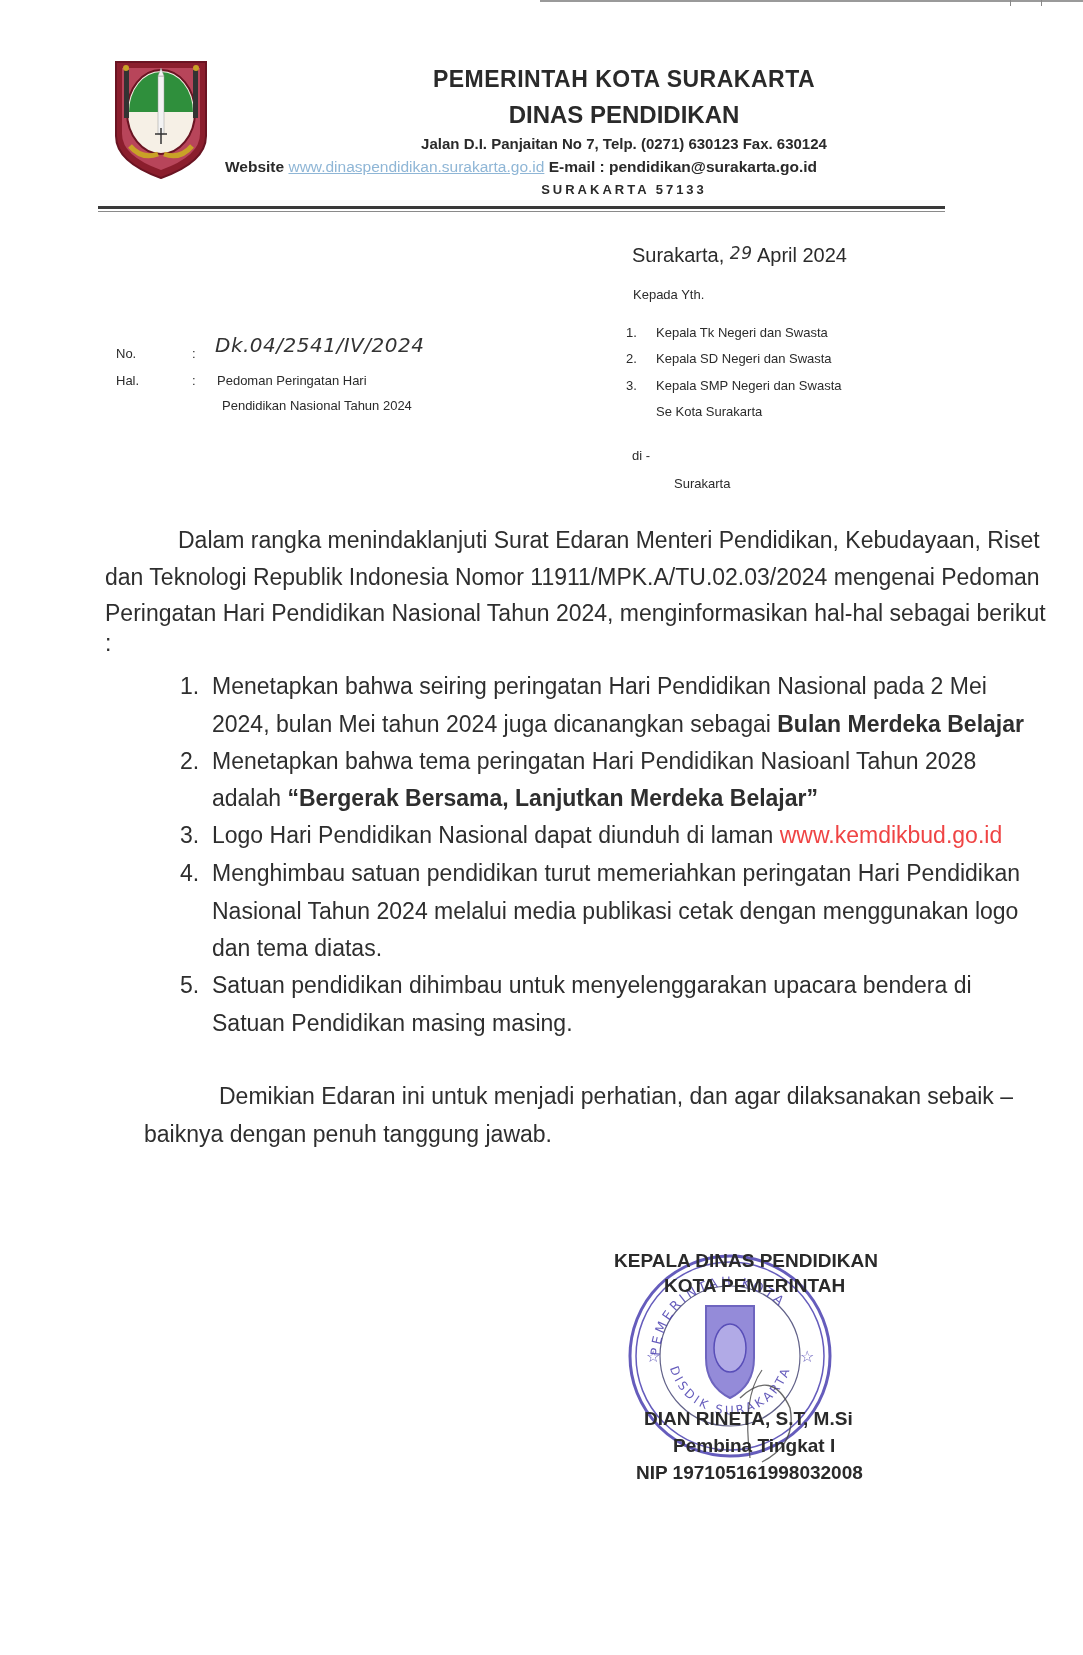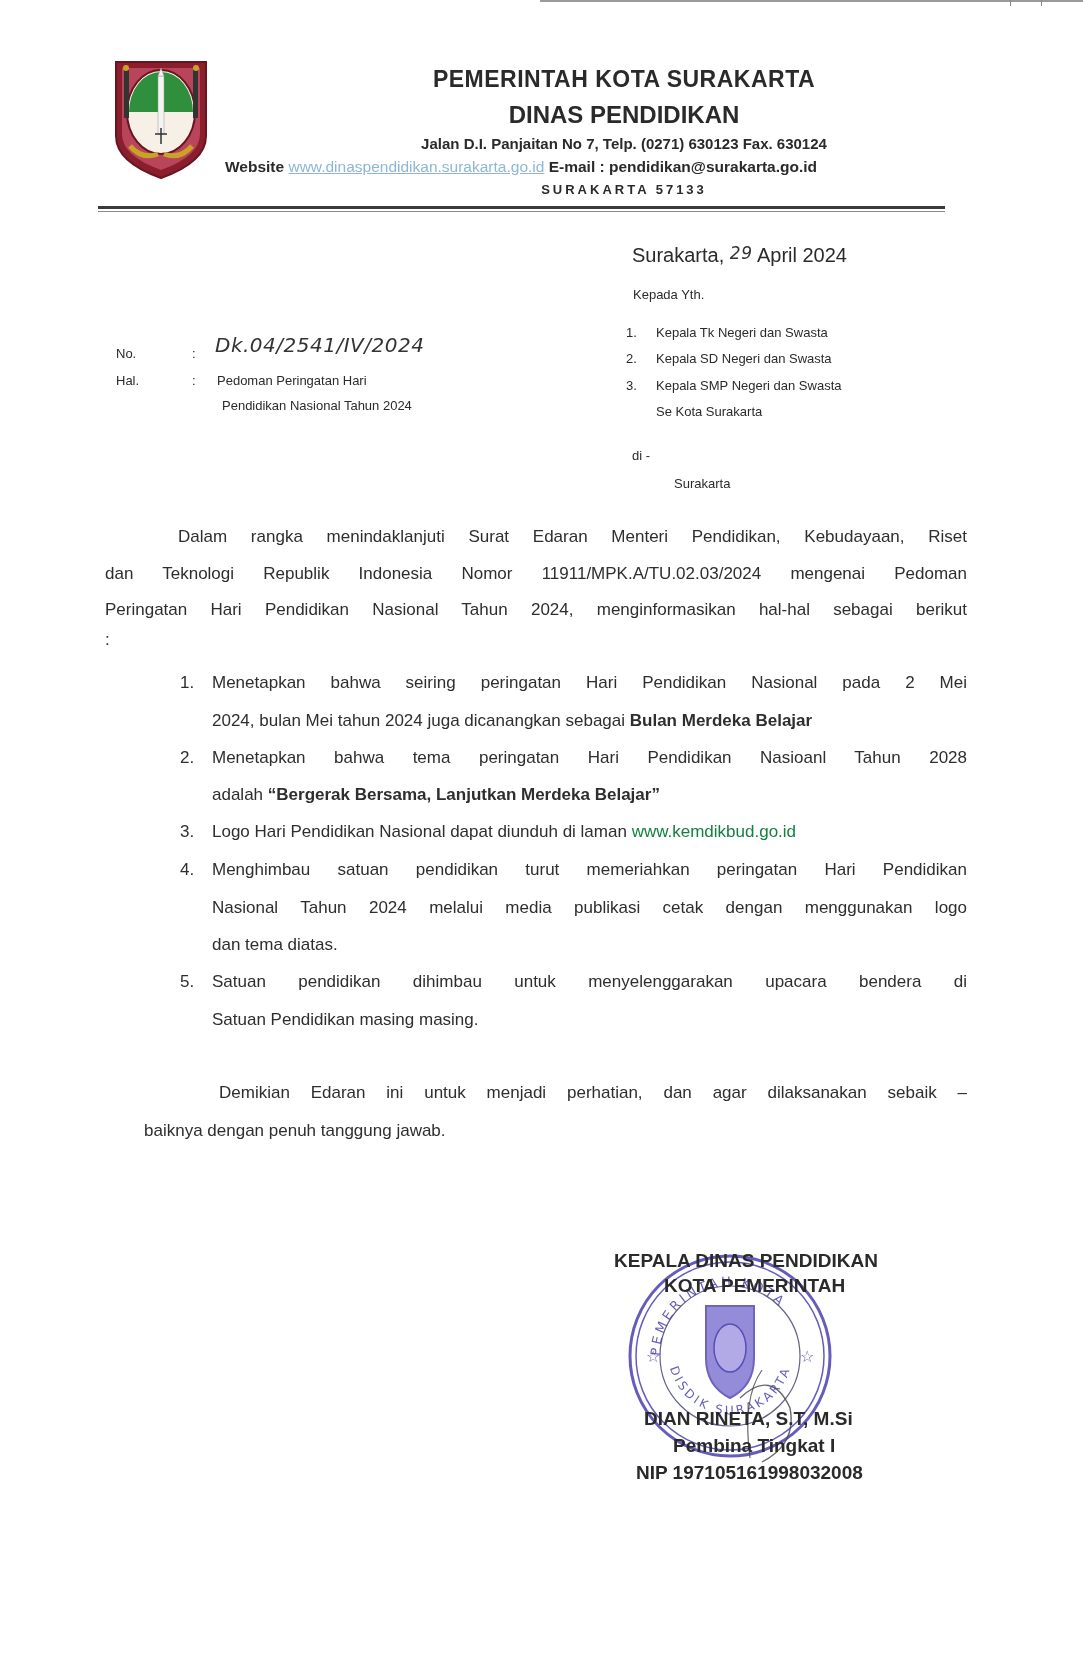--- a/index.html
+++ b/index.html
@@ -15,22 +15,22 @@
   .h2 { left: 0; width: 1083px; text-align: center; top: 101px; font-size: 24px; padding-left: 165px; box-sizing: border-box; }
   .h3 { left: 0; width: 1083px; text-align: center; top: 135px; font-size: 15px; padding-left: 165px; box-sizing: border-box; }
   .h4 { left: 225px; top: 158px; font-size: 15.5px; }
   .h4 .link { color: #8fb6d6; font-weight: normal; text-decoration: underline; }
   .h5 { left: 0; width: 1083px; text-align: center; top: 182px; font-size: 13px; letter-spacing: 3px; padding-left: 165px; box-sizing: border-box; }
   .rule1 { left: 98px; top: 206px; width: 847px; height: 3px; background: #3a3a3a; }
   .rule2 { left: 98px; top: 211px; width: 847px; height: 1px; background: #8a8a8a; }
 
   .t18 { font-size: 13px; }
   .hand { font-family: "DejaVu Sans", sans-serif; font-style: italic; font-size: 20px; color: #333; letter-spacing: 0.5px; }
-  .body { font-size: 17px; color: #2e2e2e; }
-  .link2 { color: #15803d; }
+  .body { font-size: 23px; color: #2e2e2e; }
+  .link2 { color: #ef4444; }
   .bold { font-weight: bold; }
   .sig { font-weight: bold; font-size: 19px; color: #2a2a2a; }
   .stamp { left: 622px; top: 1248px; width: 216px; height: 216px; }
 </style>
 </head>
 <body>
 
 <div class="abs top-edge"></div>
 <div class="abs top-edge2"></div>
 

